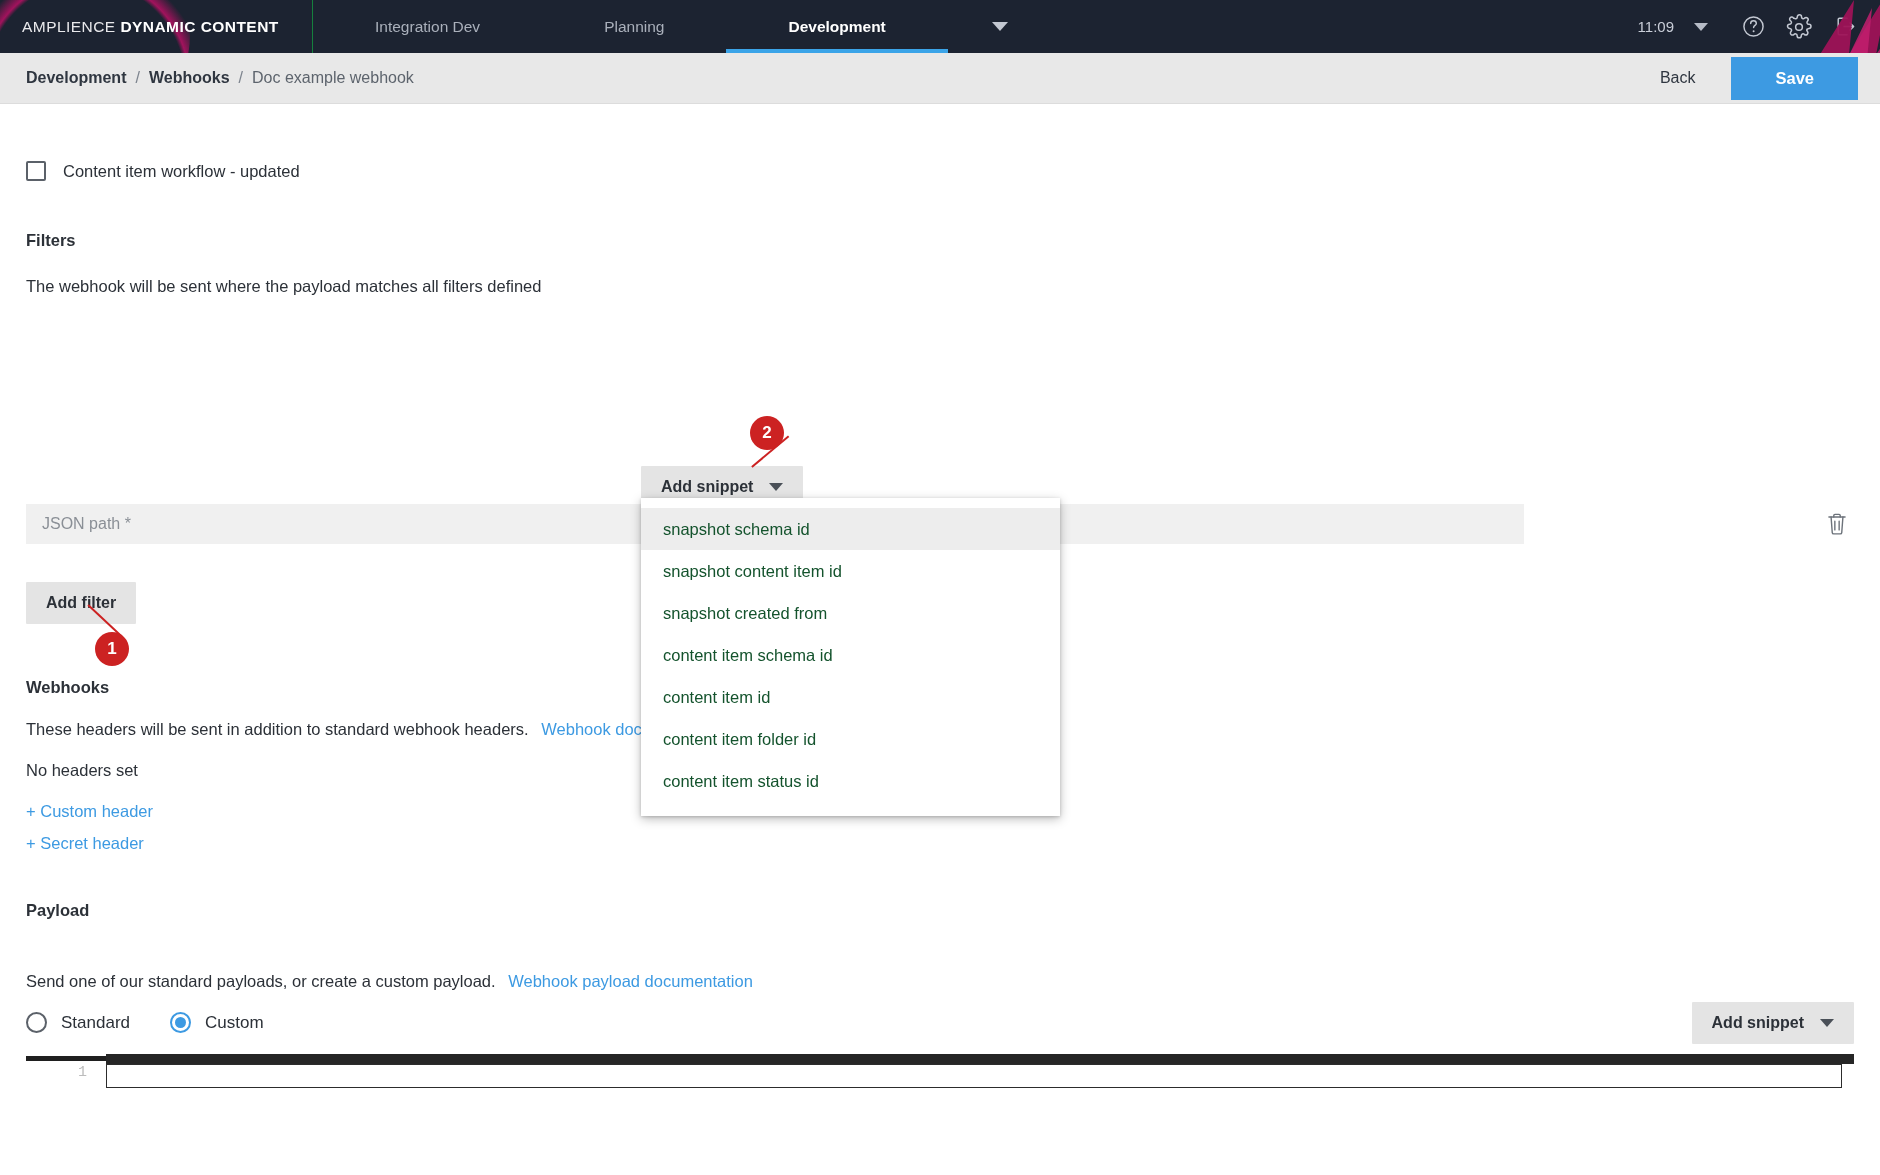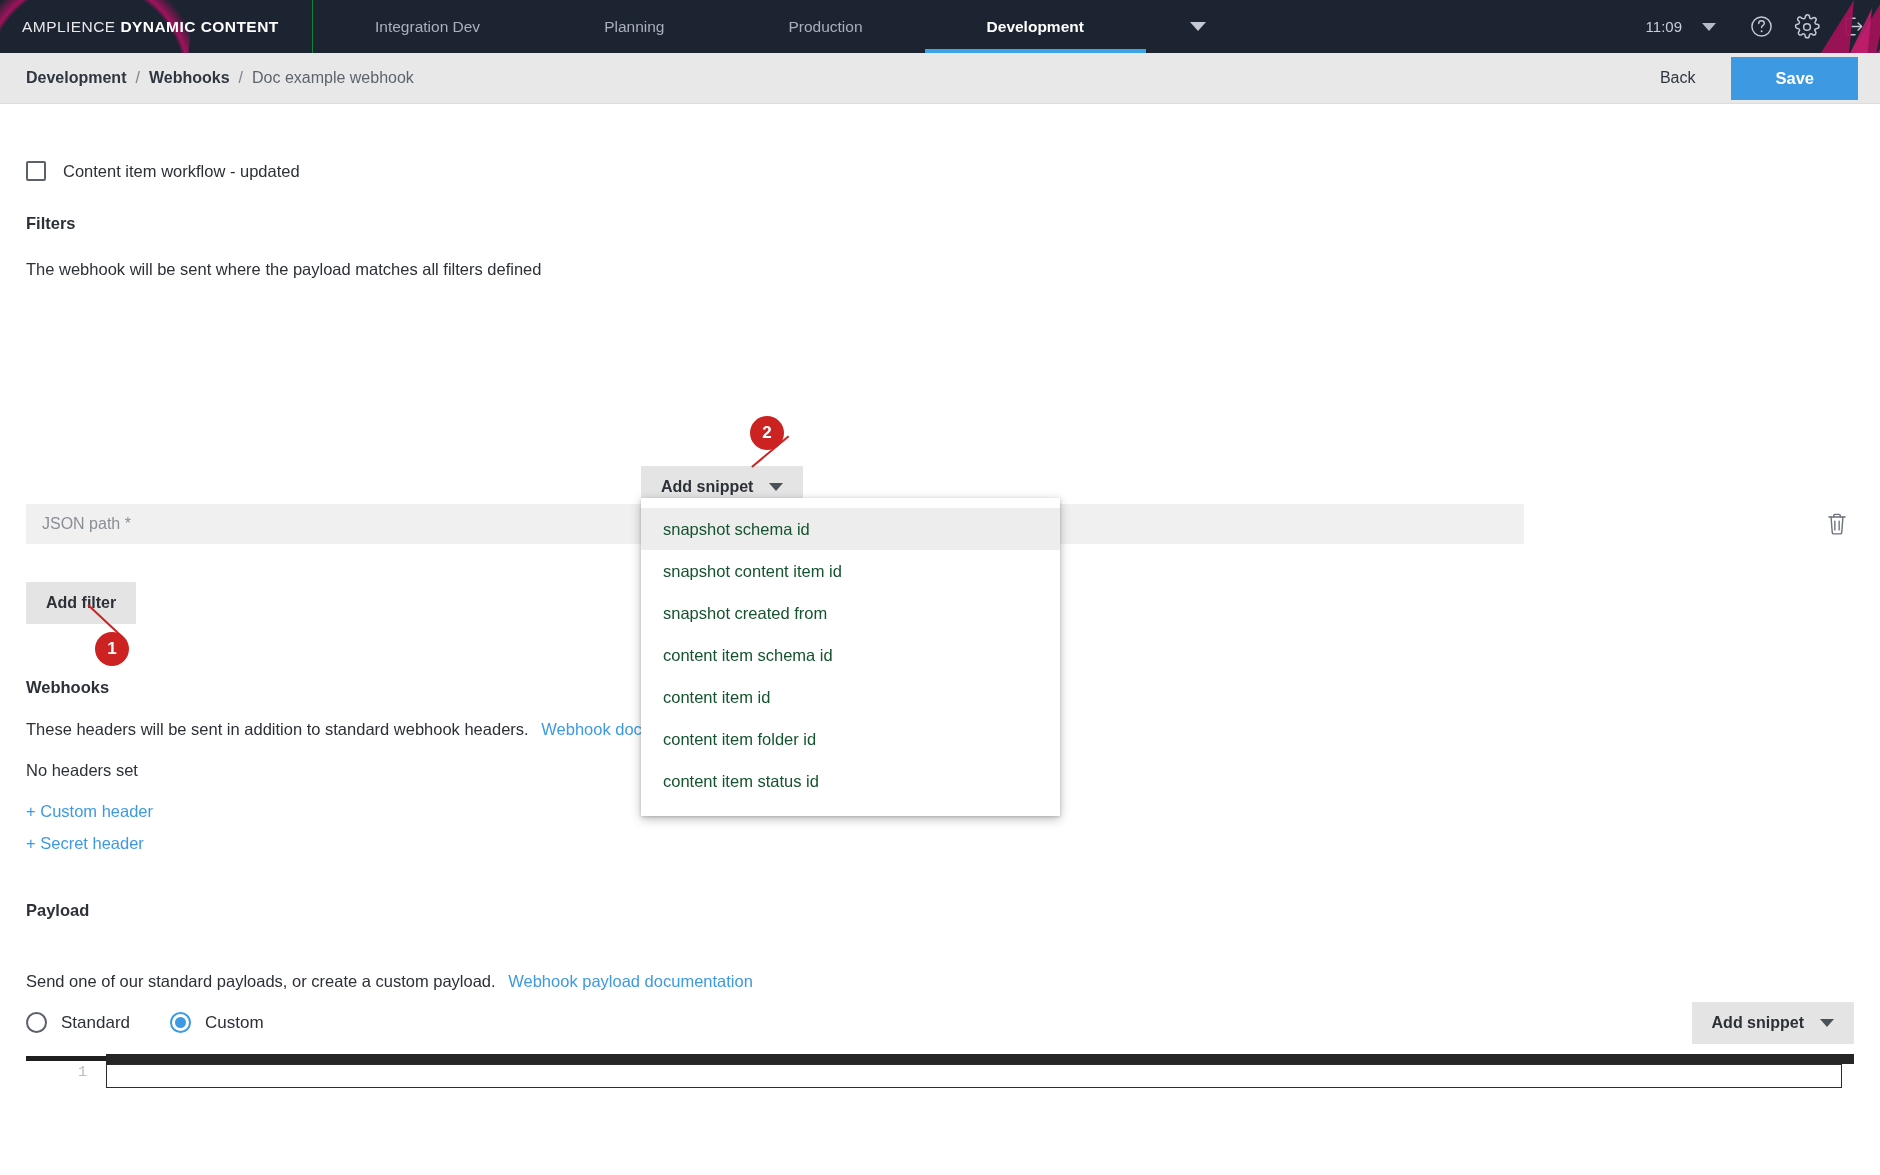--- a/index.html
+++ b/index.html
@@ -62,21 +62,21 @@
   .nav-item.wide { padding: 0 62px; }
   .nav-item.active { color: #ffffff; font-weight: 700; }
   .nav-item.active::after {
     content: "";
     position: absolute; left: 0; right: 0; bottom: 0;
     height: 4px; background: #3ba4e8;
   }
   .nav-right {
     margin-left: auto;
     display: flex; align-items: center; gap: 0;
-    padding-right: 4px;
+    padding-right: 12px;
     position: relative;
   }
   .clock { color: #c9ced8; font-size: 15px; padding: 0 14px; }
   .caret-down {
     width: 0; height: 0;
     border-left: 7px solid transparent;
     border-right: 7px solid transparent;
     border-top: 8px solid #b6bcc7;
     margin: 0 22px 0 6px;
     cursor: pointer;
@@ -144,21 +144,21 @@
   .check-label { margin-left: 17px; font-size: 16.5px; color: #2c3138; }
 
   .section-h {
     font-size: 16.5px; font-weight: 700; color: #2c3138;
   }
   .section-p {
     font-size: 16.5px; color: #2c3138;
   }
   .link { color: #3d9ae2; cursor: pointer; }
 
-  .filters-h { margin-top: 33px; }
+  .filters-h { margin-top: 50px; }
   .filters-p { margin-top: 27px; }
 
   
   .filter-row {
     position: absolute; left: 26px; right: 26px; top: 400px;
     display: flex; align-items: center; gap: 24px;
   }
   .field {
     height: 40px;
     background: #f0f0f0;
@@ -301,23 +301,20 @@
       <span class="thin">AMPLIENCE </span><span class="bold">DYNAMIC CONTENT</span>
     </div>
   </div>
 
   <div class="nav-items">
     <div class="nav-item wide">
       <span>Integration Dev</span>
     </div>
     <div class="nav-item wide">
       <span>Planning</span>
-    </div>
-    <div class="nav-item wide">
-      <span>Production</span>
     </div>
     <div class="nav-item wide active">
       <span>Development</span>
     </div>
   </div>
   <div class="nav-caret-main"></div>
 
   <div class="nav-right">
     <div class="clock">11:09</div>
     <div class="caret-down"></div>

